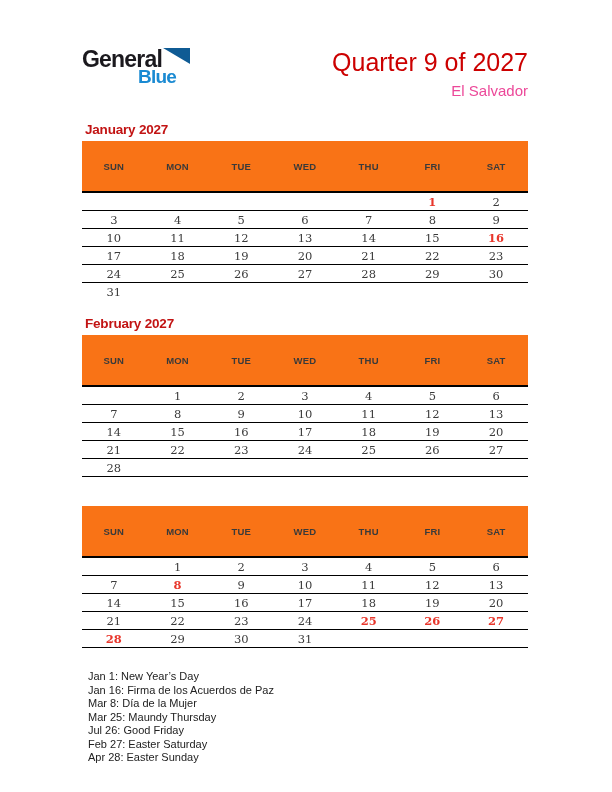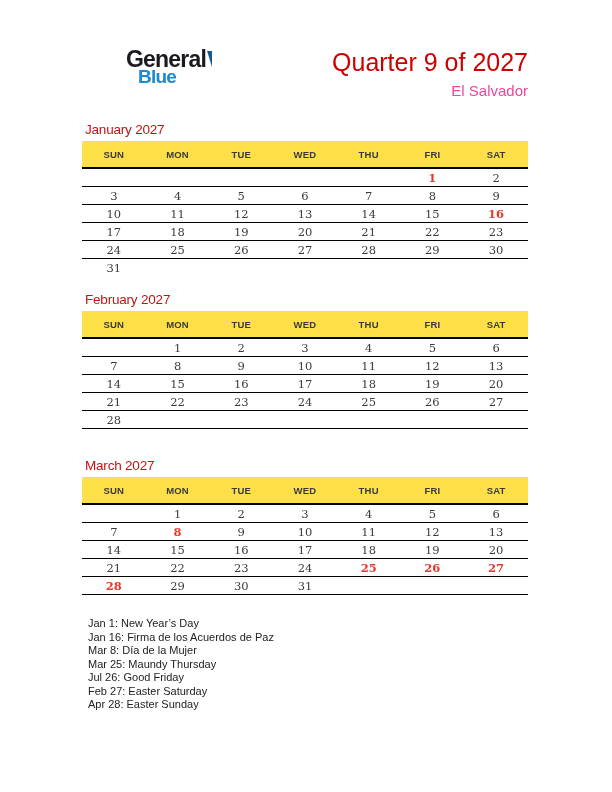--- a/index.html
+++ b/index.html
@@ -8,40 +8,40 @@
     width:612px; height:792px;
     background:#ffffff;
     box-sizing:border-box;
     padding:46px 84px 0 82px;
     font-family:"Liberation Sans", sans-serif;
     overflow:hidden;
   }
   
   .header-row { display:flex; justify-content:space-between; align-items:flex-start; height:58px; }
   .logo { position:relative; width:130px; padding-top:2px; }
-  .logo-top { display:flex; align-items:center;margin-left:44px; }
+  .logo-top { display:flex; align-items:flex-start; }
   .logo-general { font-size:23px; font-weight:600; color:#1b191e; letter-spacing:-0.8px; line-height:1; }
   .logo-triangle { width:27px; height:16px; background:#0f5b94;
     clip-path:polygon(0 0, 100% 0, 100% 100%); margin-left:1px; margin-bottom:1px; }
   .logo-blue { font-size:19px; font-weight:600; color:#1a8ad2; letter-spacing:-0.8px;
     line-height:1; margin:-4px 0 0 56px; }
   .title-block { text-align:right; padding-top:2px; }
   .page-title { font-size:25px; color:#cc0000; line-height:1.15; font-weight:400; }
   .page-subtitle { font-size:15px; color:#ec4899; margin-top:5px; }
   
   .month-section { margin:0; }
-  .month-title { font-size:13.5px; font-weight:normal; color:#c21313;
+  .month-title { font-size:13.5px; font-weight:bold; color:#c21313;
     margin:0 0 4px 3px; letter-spacing:-0.2px; }
   .m0 { margin-top:18px; }
   .m1 { margin-top:16px; }
   .m2 { margin-top:29px; }
   table.cal { width:100%; border-collapse:collapse; table-layout:fixed; }
   table.cal th {
-    background:#fde047; height:18px; font-size:9.5px; font-weight:bold;
-    color:#3a3a3a; letter-spacing:0.2px; border-bottom:2px solid #000; padding:4px;
+    background:#f97316; height:18px; font-size:9.5px; font-weight:bold;
+    color:#3a3a3a; letter-spacing:0.2px; border-bottom:2px solid #000; padding:16px;
   }
   table.cal td {
     height:17px; text-align:center; vertical-align:middle; padding:0;
     font-family:"DejaVu Serif", serif; font-size:11.5px; color:#3b3b3b;
     border-bottom:1px solid #000;
   }
   table.cal td.hl { color:#e8362b; font-weight:bold; }
   table.cal tr.no-bottom td { border-bottom:none; }
   
   .holiday-list { margin:22px 0 0 6px; }
@@ -196,21 +196,20 @@
               <td></td>
               <td></td>
               <td></td>
               <td></td>
               <td></td>
             </tr>
           </tbody>
         </table>
       </div>
       <div class="month-section m2">
-        <div class="month-title">March 2027</div>
         <table class="cal">
           <thead>
             <tr>
               <th>SUN</th>
               <th>MON</th>
               <th>TUE</th>
               <th>WED</th>
               <th>THU</th>
               <th>FRI</th>
               <th>SAT</th>

